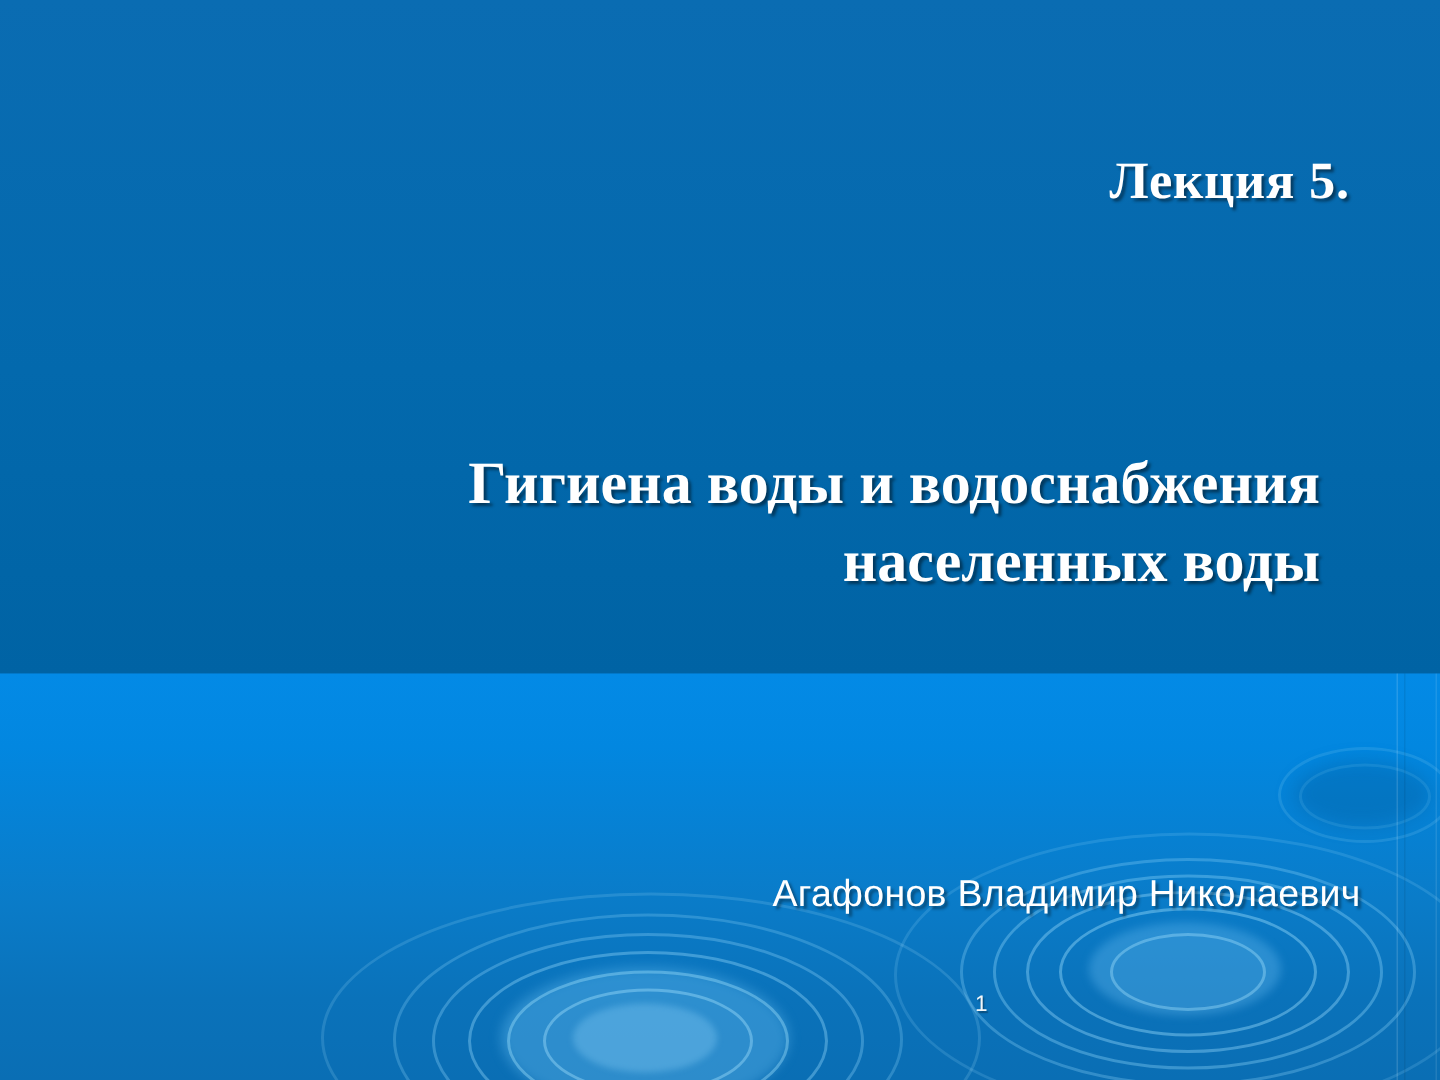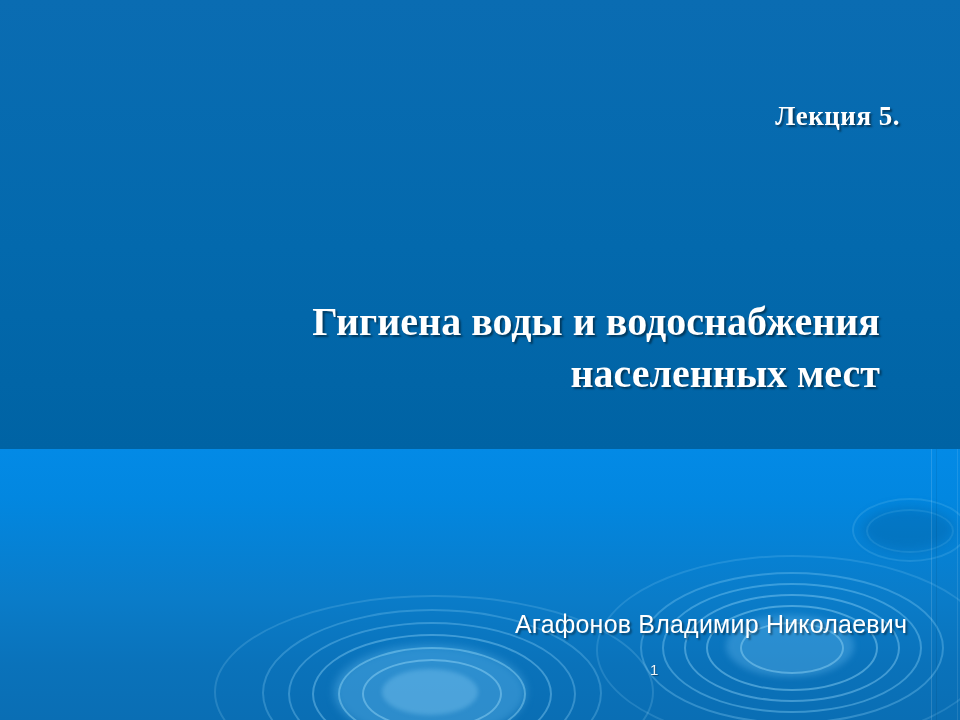--- a/index.html
+++ b/index.html
@@ -61,21 +61,21 @@
     filter: blur(6px);
   }
 
   
   .lecture-label {
     position: absolute;
     right: 60px;
     top: 101px;
     font-family: "Liberation Serif", serif;
     font-weight: bold;
-    font-size: 27px;
+    font-size: 35px;
     color: #ffffff;
     letter-spacing: 0.5px;
     text-shadow: 2px 2px 2px rgba(0,0,0,0.45);
     white-space: nowrap;
   }
 
   .main-title {
     position: absolute;
     left: 80px;
     top: 296px;
@@ -93,21 +93,20 @@
     position: absolute;
     left: 515px;
     top: 582px;
     font-family: "Liberation Sans", sans-serif;
     font-weight: normal;
     font-size: 25px;
     color: #ffffff;
     letter-spacing: 0.2px;
     text-shadow: 2px 2px 2px rgba(0,0,0,0.40);
     white-space: nowrap;
-    margin-top: 28px;
   }
 
   .slide-number {
     position: absolute;
     left: 650px;
     top: 661px;
     font-family: "Liberation Sans", sans-serif;
     font-size: 15px;
     color: #f2f6f8;
     text-shadow: 1px 1px 1px rgba(0,0,0,0.35);
@@ -147,20 +146,20 @@
   </div>
 
   <div class="vline a"></div>
   <div class="vline b"></div>
   <div class="vline c"></div>
 
   <div class="lecture-label">Лекция 5.</div>
 
   <div class="main-title">
     <div>Гигиена воды и водоснабжения</div>
-    <div>населенных мест</div>
+    <div>населенных воды</div>
   </div>
 
   <div class="author">Агафонов Владимир Николаевич</div>
 
   <div class="slide-number">1</div>
 
 </div>
 
 </body></html>

